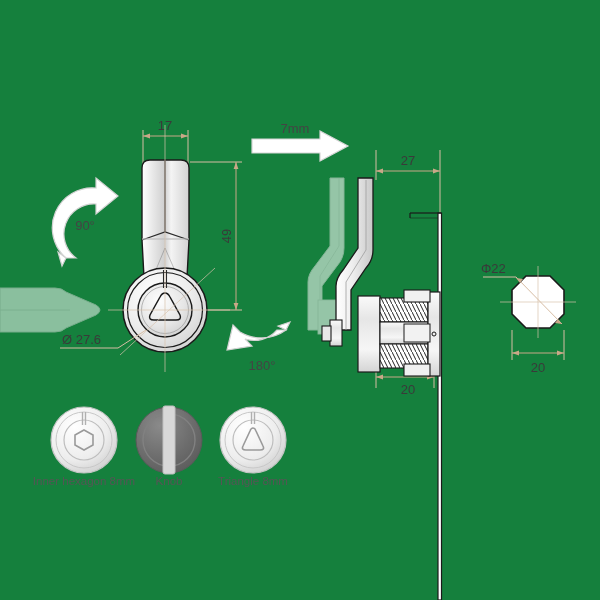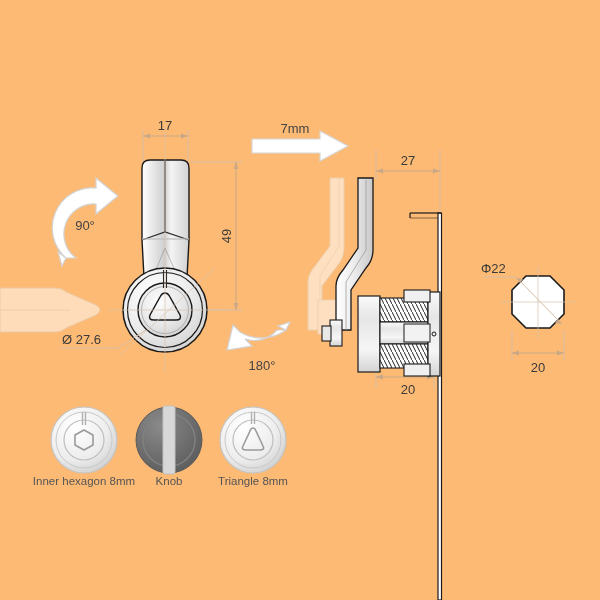--- a/index.html
+++ b/index.html
@@ -4,21 +4,21 @@
 <style>
   html, body {
     margin: 0;
     padding: 0;
     background: #ffffff;
   }
   #page {
     position: relative;
     width: 600px;
     height: 600px;
-    background: #fdba74;
+    background: #15803d;
     overflow: hidden;
     font-family: "Liberation Sans", sans-serif;
   }
   svg.drawing {
     position: absolute;
     left: 0;
     top: 0;
     width: 600px;
     height: 600px;
   }

